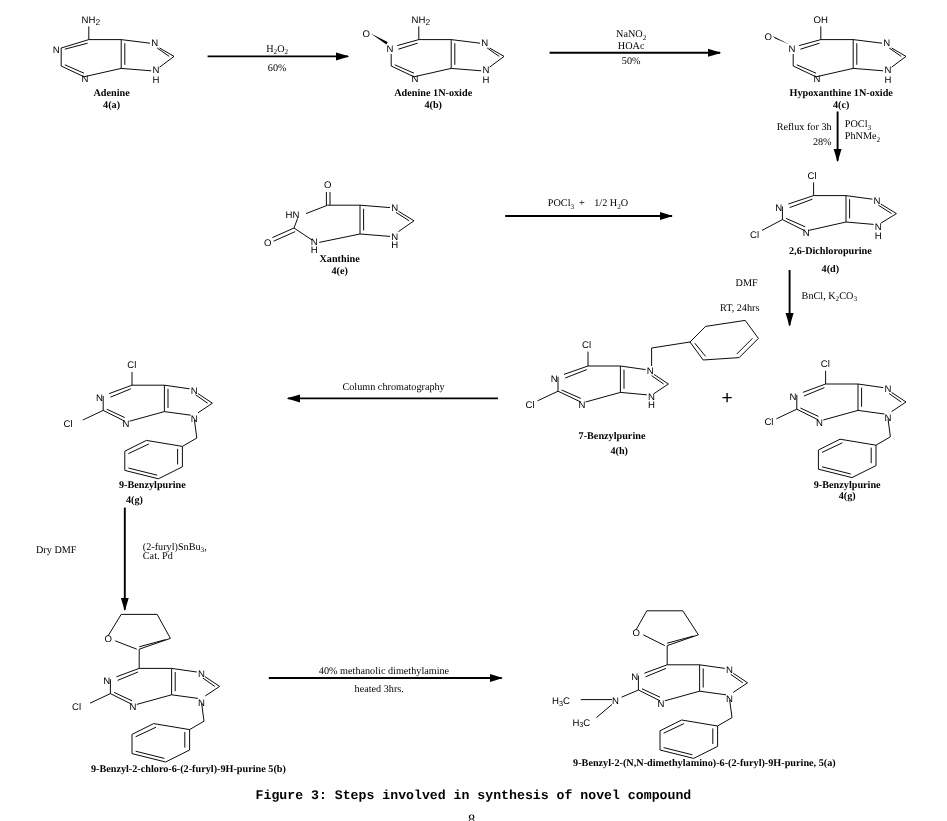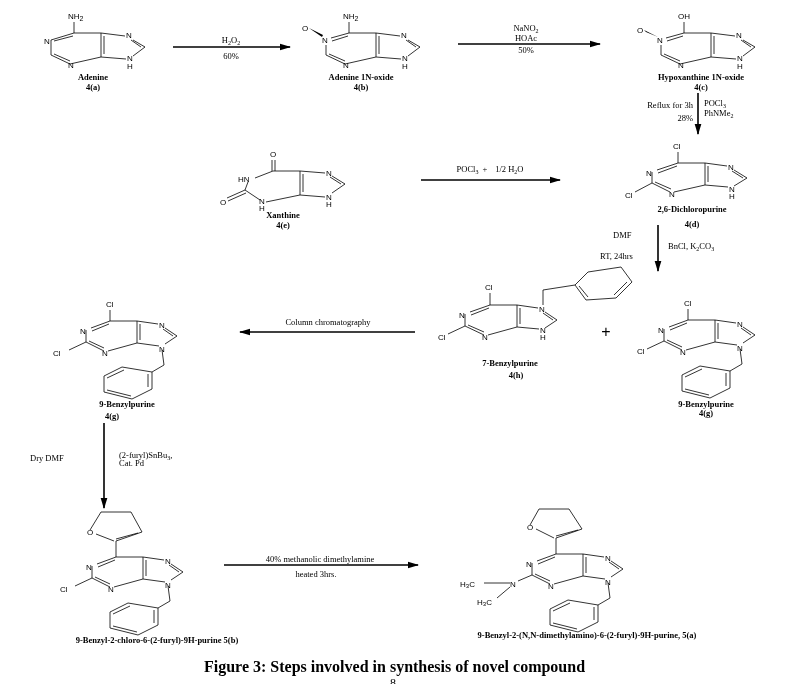--- a/index.html
+++ b/index.html
@@ -4,21 +4,21 @@
 <style>
   html, body { margin:0; padding:0; background:#ffffff; }
   body { width:789px; height:684px; position:relative; overflow:hidden; font-family:"Liberation Serif", serif; color:#000; }
   svg.scheme { position:absolute; left:0; top:0; }
   .atom { font-family:"Liberation Sans", sans-serif; font-size:8px; fill:#000; }
   .atom-sm { font-family:"Liberation Sans", sans-serif; font-size:7px; fill:#000; }
   .name { font-family:"Liberation Serif", serif; font-size:8.5px; font-weight:bold; fill:#000; }
   .cond { font-family:"Liberation Serif", serif; font-size:8.5px; fill:#000; }
   .bond { stroke:#000; stroke-width:0.8; fill:none; }
   .arrow { stroke:#000; stroke-width:1.6; fill:none; }
-  .caption { position:absolute; left:0; width:789px; top:658px; text-align:center; font-family:Liberation Serif, serif; font-weight:bold; font-size:16px; }
+  .caption { position:absolute; left:0; width:789px; top:658px; text-align:center; font-family:Liberation Mono, monospace; font-weight:bold; font-size:11px; }
   .pagefrag { position:absolute; left:390px; top:677px; width:12px; height:7px; overflow:hidden; font-family:"Liberation Serif", serif; font-size:12px; line-height:12px; }
 </style>
 </head>
 <body>
 
 <svg class="scheme" width="789" height="684" viewBox="0 0 789 684">
   <defs>
     <marker id="ah" viewBox="0 0 10 10" refX="9" refY="5" markerWidth="7" markerHeight="7" orient="auto-start-reverse">
       <path d="M0,2 L10,5 L0,8 Z" fill="#000"></path>
     </marker>

